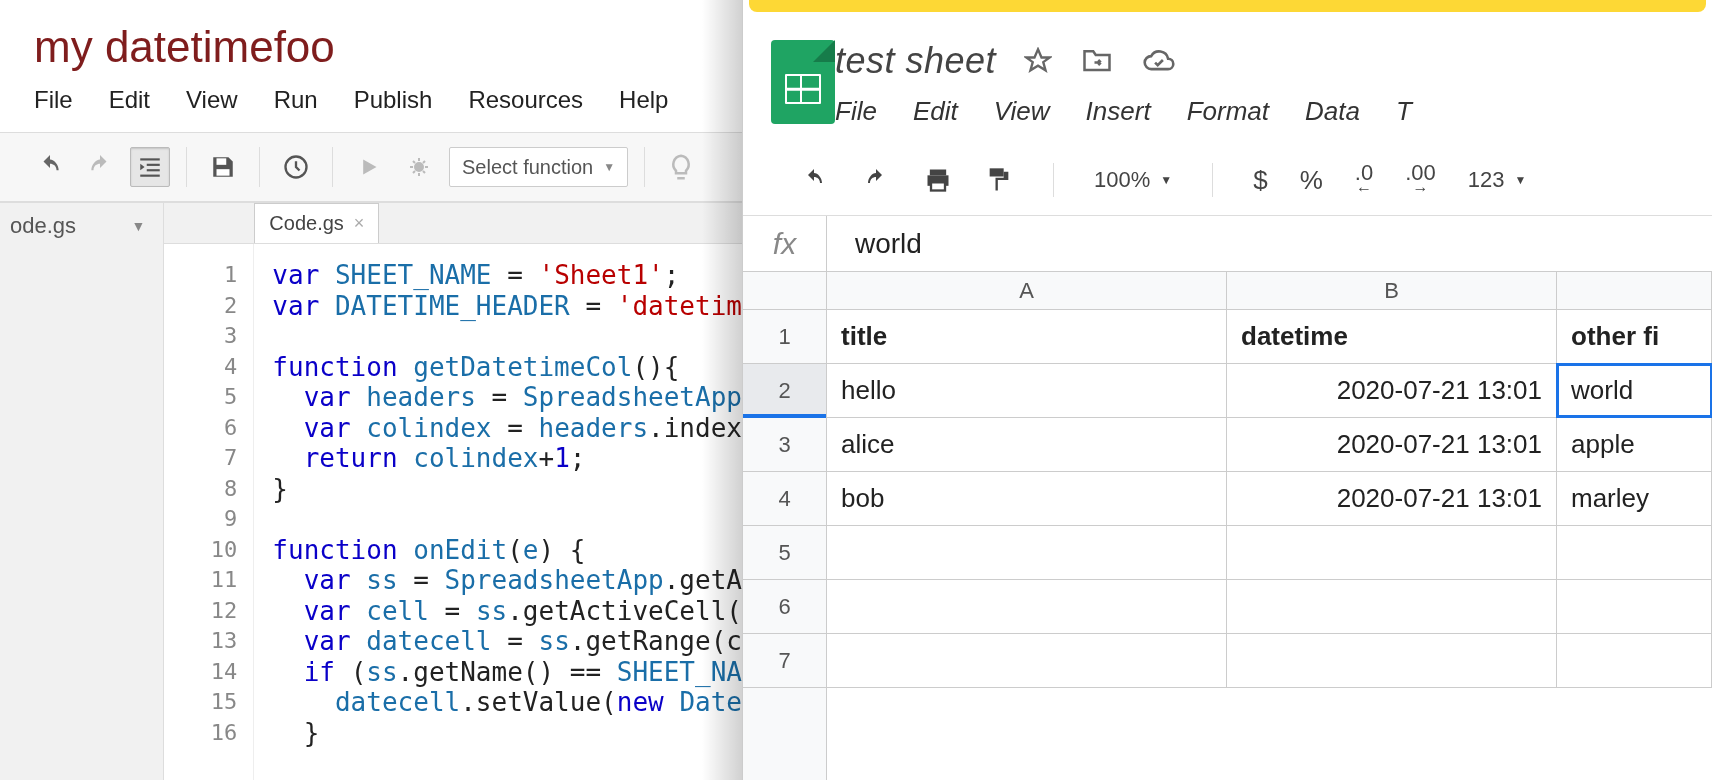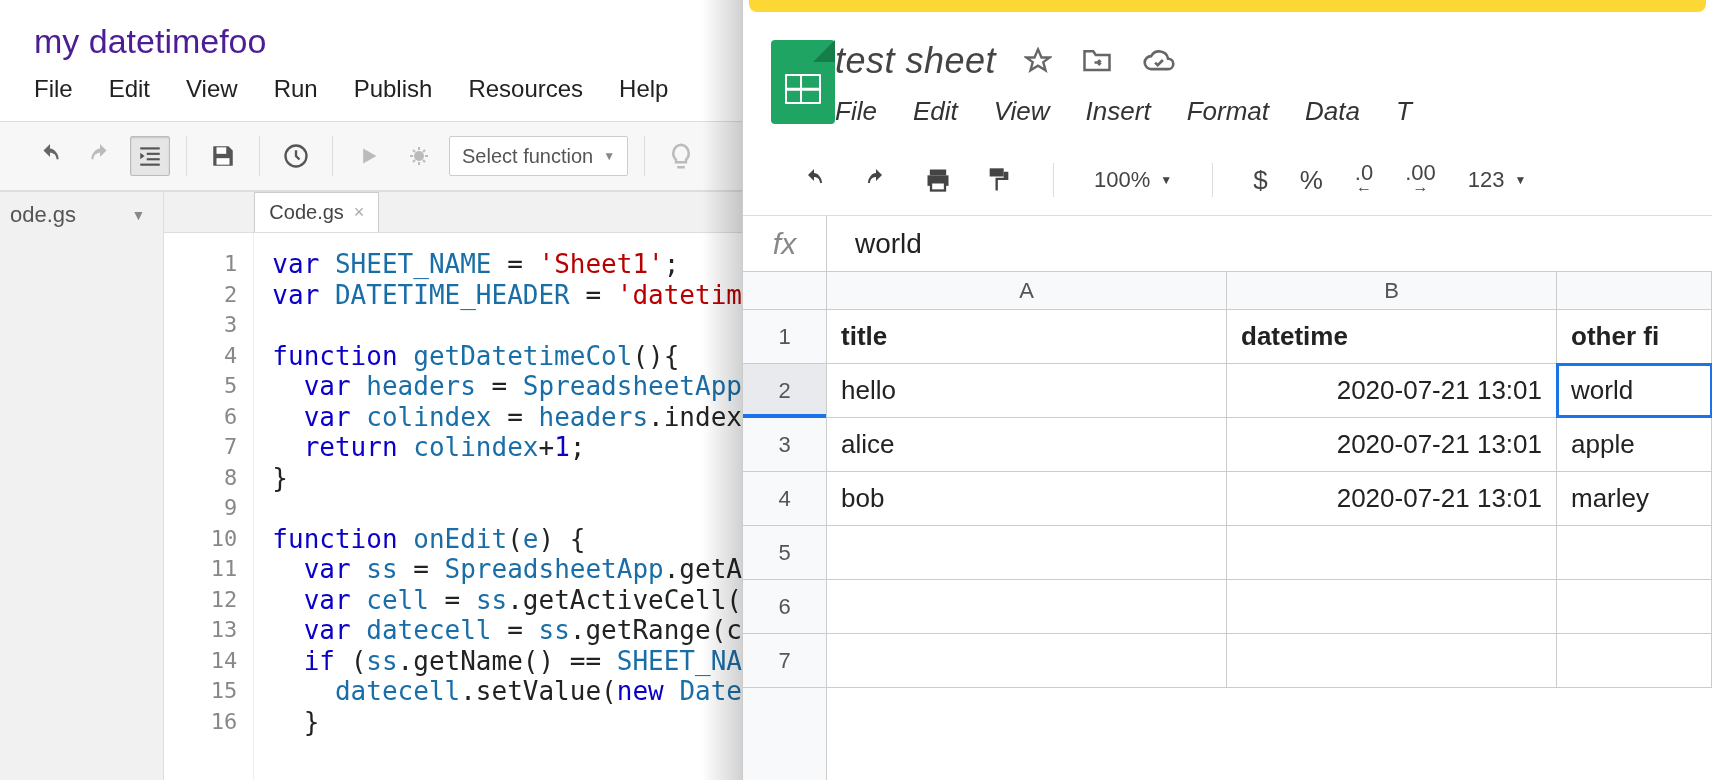--- a/index.html
+++ b/index.html
@@ -9,22 +9,22 @@
   
   .editor-pane {
     width: 742px;
     height: 100%;
     position: relative;
     background: #fff;
     display: flex;
     flex-direction: column;
   }
   .editor-title {
-    font-size: 34px;
-    color: #4c1d95;
+    font-size: 44px;
+    color: #7f1d1d;
     padding: 22px 0 14px 34px;
     font-weight: 400;
   }
   .editor-menubar {
     display: flex;
     gap: 36px;
     padding: 0 0 18px 34px;
     font-size: 24px;
     color: #222;
   }

